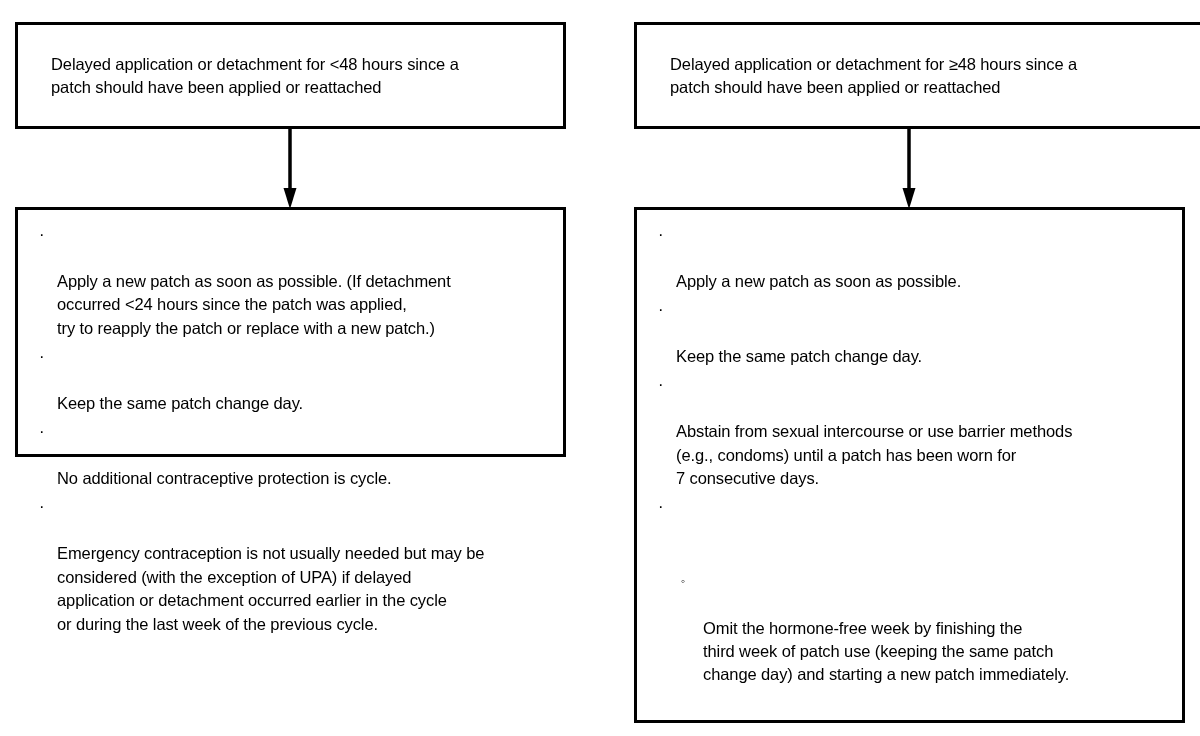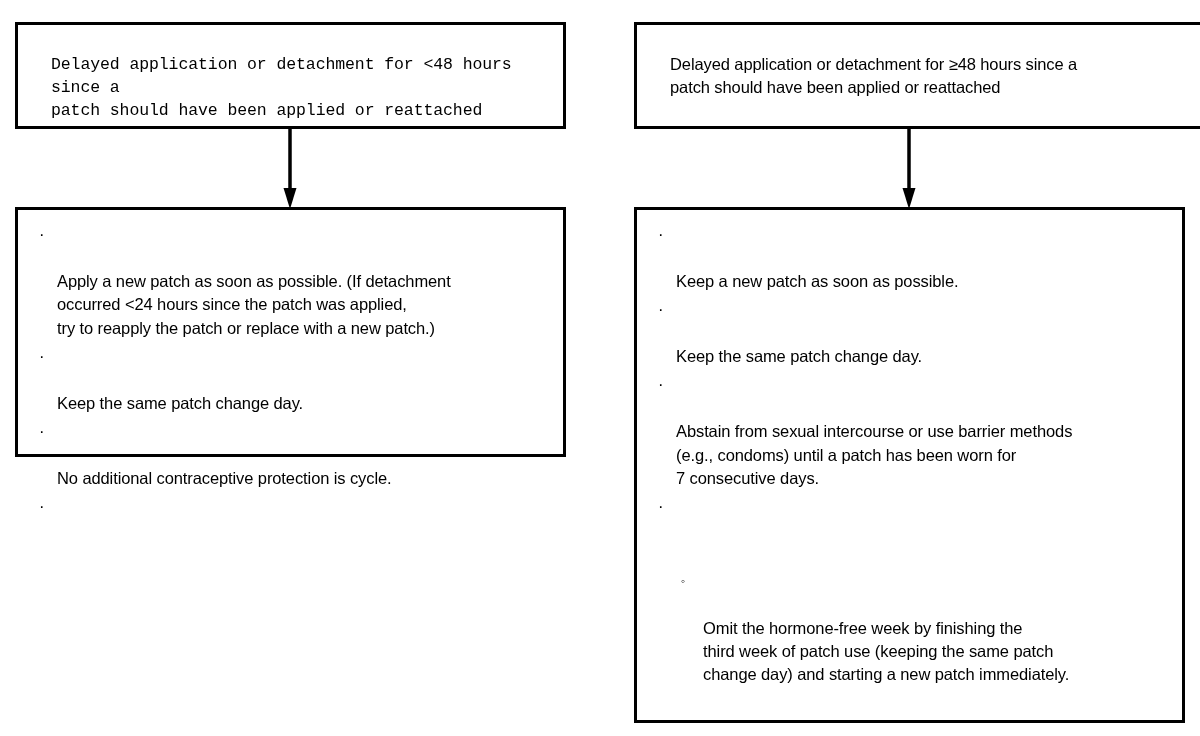--- a/index.html
+++ b/index.html
@@ -30,21 +30,20 @@
     box-sizing: border-box;
     border: 3px solid #000000;
     background: #ffffff;
   }
 
   .box-left-top {
     left: 15px;
     top: 22px;
     width: 551px;
     height: 107px;
-    font-family: Liberation Mono, monospace;
   }
   .box-left-bottom {
     left: 15px;
     top: 207px;
     width: 551px;
     height: 250px;
   }
   .box-right-top {
     left: 634px;
     top: 22px;
@@ -183,20 +182,24 @@
         <span>Keep the same patch change day.</span>
       </li>
 
       <li class="bullet-item">
         <span class="bullet-mark">·</span>
         <span>No additional contraceptive protection is cycle.</span>
       </li>
 
       <li class="bullet-item">
         <span class="bullet-mark">·</span>
+        <span>Emergency contraception is not usually needed but may be
+considered (with the exception of UPA) if delayed
+application or detachment occurred earlier in the cycle
+or during the last week of the previous cycle.</span>
       </li>
 
     </ul>
   </div>
 
   <div class="node-box box-right-top">
     <div class="node-heading">Delayed application or detachment for ≥48 hours since a
 patch should have been applied or reattached</div>
   </div>
 
@@ -205,21 +208,21 @@
       <line x1="7" y1="0" x2="7" y2="68" stroke="#000000" stroke-width="3.5"></line>
       <polygon points="7,83 0.5,62 13.5,62" fill="#000000"></polygon>
     </svg>
   </div>
 
   <div class="node-box box-right-bottom">
     <ul class="bullet-list">
 
       <li class="bullet-item">
         <span class="bullet-mark">·</span>
-        <span>Keep a new patch as soon as possible.</span>
+        <span>Apply a new patch as soon as possible.</span>
       </li>
 
       <li class="bullet-item">
         <span class="bullet-mark">·</span>
         <span>Keep the same patch change day.</span>
       </li>
 
       <li class="bullet-item">
         <span class="bullet-mark">·</span>
         <span>Abstain from sexual intercourse or use barrier methods

